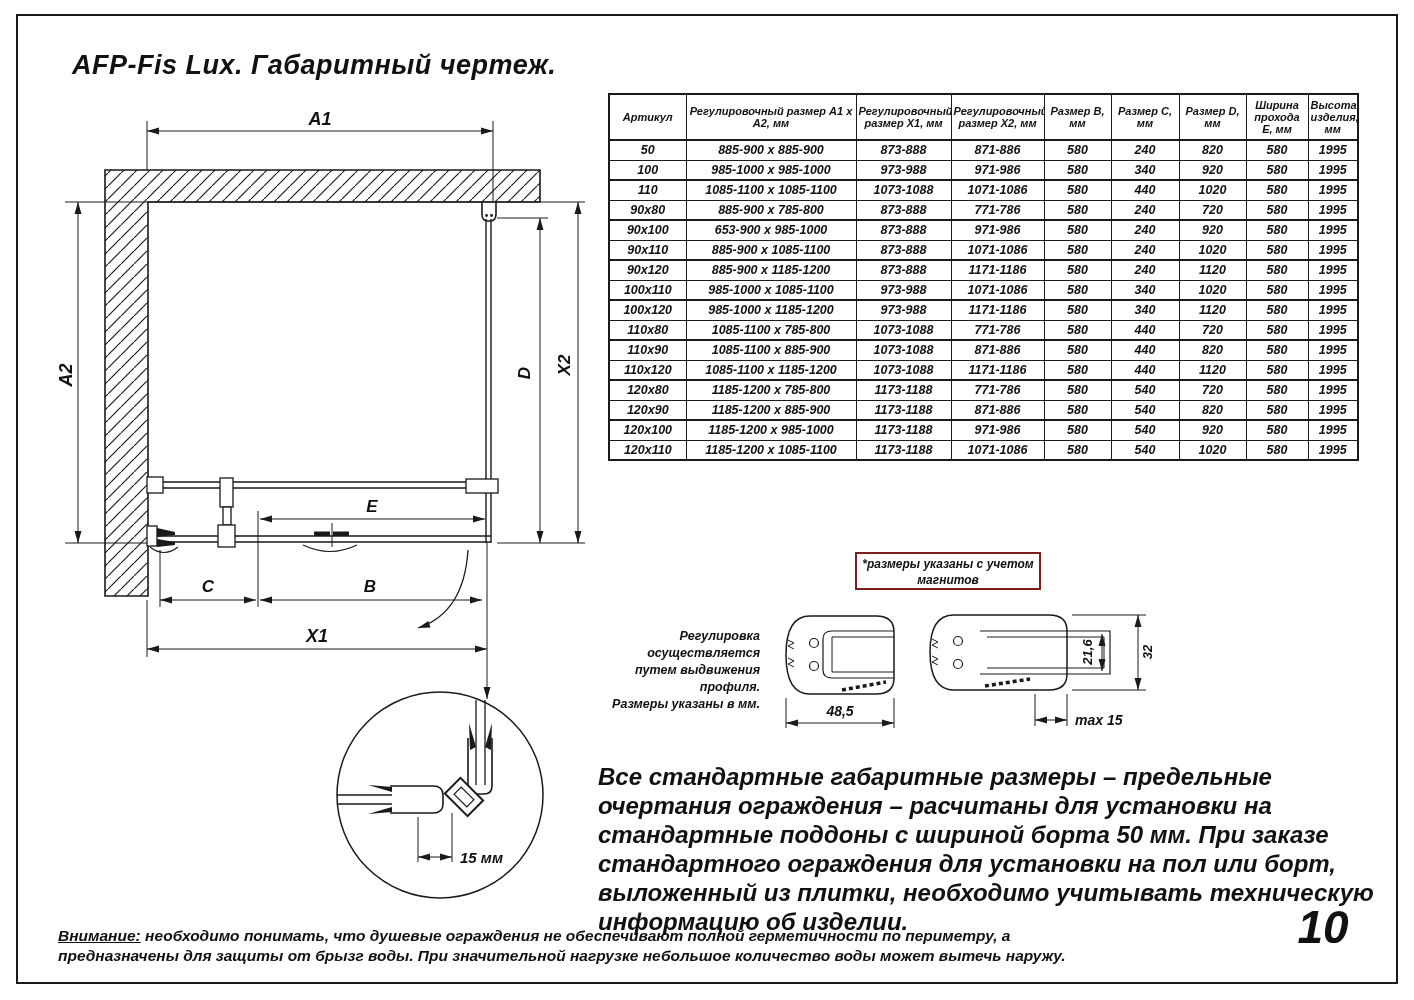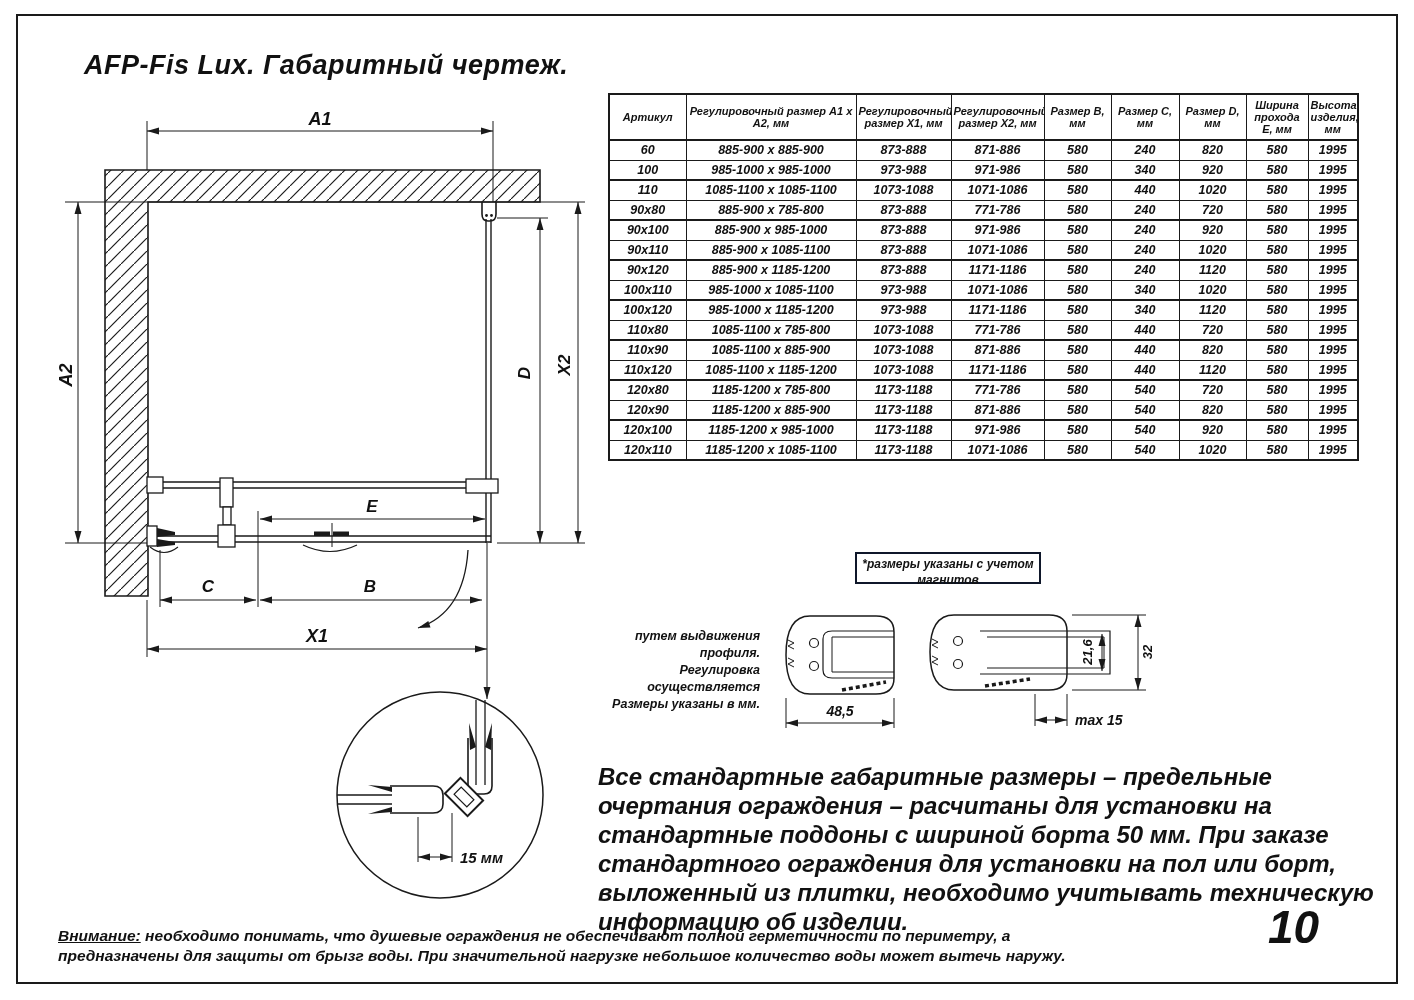--- a/index.html
+++ b/index.html
@@ -1,37 +1,37 @@
 <!DOCTYPE html>
 <html><head>
 <meta charset="utf-8">
 <style>
   * { margin:0; padding:0; box-sizing:border-box; }
   html,body { width:1414px; height:1000px; background:#fff; }
   body { position:relative; font-family:"Liberation Sans",sans-serif; color:#111; overflow:hidden; }
   .frame { position:absolute; left:16px; top:14px; width:1382px; height:970px; border:2px solid #1a1a1a; background:#fff; }
-  .title { position:absolute; left:84px; top:50px; font-size:27px; font-weight:bold; font-style:italic; letter-spacing:.5px;text-align:right; }
+  .title { position:absolute; left:72px; top:50px; font-size:27px; font-weight:bold; font-style:italic; letter-spacing:.5px;text-align:right; }
   
   .size-table-wrap { position:absolute; left:608px; top:93px; }
   table { border-collapse:collapse; table-layout:fixed; width:749px; border:2px solid #1a1a1a; }
   th, td { border:1px solid #1a1a1a; text-align:center; vertical-align:middle; font-style:italic; overflow:hidden; }
   th { font-size:11px; font-weight:bold; padding:1px 2px; height:46px; border-bottom-width:2px; }
   td { font-size:12.5px; font-weight:bold; height:20px; padding:0 1px; white-space:nowrap; }
   tbody tr:nth-child(even) td { border-bottom-width:2px; }
-  .footnote-box { position:absolute; left:855px; top:552px; width:186px; height:32px; border:2px solid #0f172a;
+  .footnote-box { position:absolute; left:855px; top:552px; width:186px; height:38px; border:2px solid #7f1d1d;
                   font-size:12px; font-weight:bold; font-style:italic; text-align:center; padding-top:2px; line-height:16px; background:#fff; }
   
   .reg-note { position:absolute; left:578px; top:628px; width:182px; text-align:right;
               font-size:12.5px; font-weight:bold; font-style:italic; line-height:17px; }
   .std-note { position:absolute; left:598px; top:762px; width:792px;
               font-size:24px; font-weight:bold; font-style:italic; line-height:29px; }
   .warn-note { position:absolute; left:58px; top:926px; width:1008px;
                font-size:15.5px; font-weight:bold; font-style:italic; line-height:20px; }
   .warn-note .u { text-decoration:underline; }
-  .page-num { position:absolute; left:1268px; top:900px; width:110px; text-align:left;
+  .page-num { position:absolute; left:1268px; top:900px; width:110px; text-align:center;
               font-size:46px; font-style:italic; font-weight:600; }
   svg text { font-family:"Liberation Sans",sans-serif; font-style:italic; font-weight:bold; fill:#111; }
   .drawing-svg { position:absolute; left:30px; top:95px; }
   .profiles-svg { position:absolute; left:780px; top:598px; }
 </style>
 </head>
 <body>
 
 <div class="frame"></div>
 
@@ -169,21 +169,21 @@
           <th>Регулировочный размер Х2, мм</th>
           <th>Размер В, мм</th>
           <th>Размер С, мм</th>
           <th>Размер D, мм</th>
           <th>Ширина прохода Е, мм</th>
           <th>Высота изделия, мм</th>
         </tr>
       </thead>
       <tbody>
         <tr>
-          <td>60</td>
+          <td>50</td>
           <td>885-900 x 885-900</td>
           <td>873-888</td>
           <td>871-886</td>
           <td>580</td>
           <td>240</td>
           <td>820</td>
           <td>580</td>
           <td>1995</td>
         </tr>
         <tr>
@@ -214,21 +214,21 @@
           <td>873-888</td>
           <td>771-786</td>
           <td>580</td>
           <td>240</td>
           <td>720</td>
           <td>580</td>
           <td>1995</td>
         </tr>
         <tr>
           <td>90x100</td>
-          <td>885-900 x 985-1000</td>
+          <td>653-900 x 985-1000</td>
           <td>873-888</td>
           <td>971-986</td>
           <td>580</td>
           <td>240</td>
           <td>920</td>
           <td>580</td>
           <td>1995</td>
         </tr>
         <tr>
           <td>90x110</td>
@@ -350,22 +350,22 @@
           <td>1020</td>
           <td>580</td>
           <td>1995</td>
         </tr>
       </tbody>
     </table>
 </div>
 <div class="footnote-box">*размеры указаны с учетом магнитов</div>
 
 <div class="reg-note">
+    <div>Регулировка осуществляется</div>
     <div>путем выдвижения профиля.</div>
-    <div>Регулировка осуществляется</div>
     <div>Размеры указаны в мм.</div>
   </div>
 
 <svg class="profiles-svg" width="400" height="145" viewBox="0 0 400 145">
 
   <g stroke="#1a1a1a" fill="none">
     <path d="M30,18 H96 Q114,18 114,34 V80 Q114,96 96,96 H30 Q6,96 6,57 Q6,18 30,18 Z" fill="#fff" stroke-width="1.5"></path>
     <path d="M114,33 H52 Q43,33 43,41 V72 Q43,80 52,80 H114" stroke-width="1.2"></path>
     <path d="M114,39 H52 V74 H114" stroke-width="1"></path>
     <circle cx="34" cy="45" r="4.5" stroke-width="1.2"></circle>

